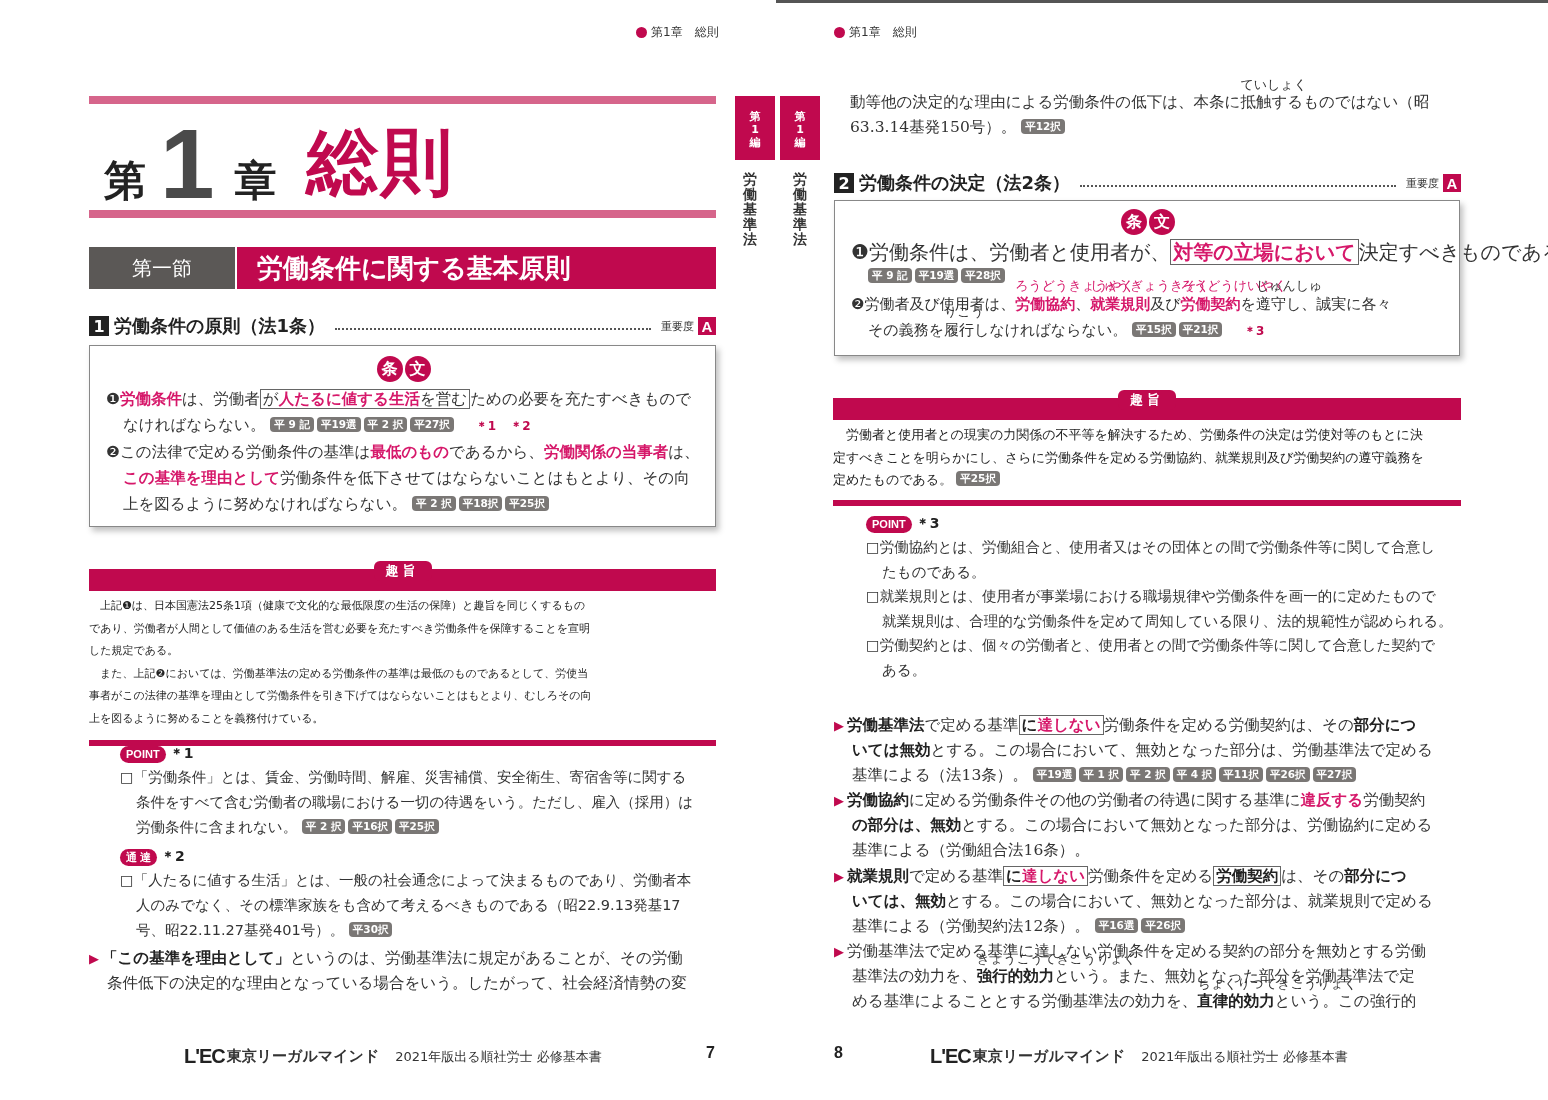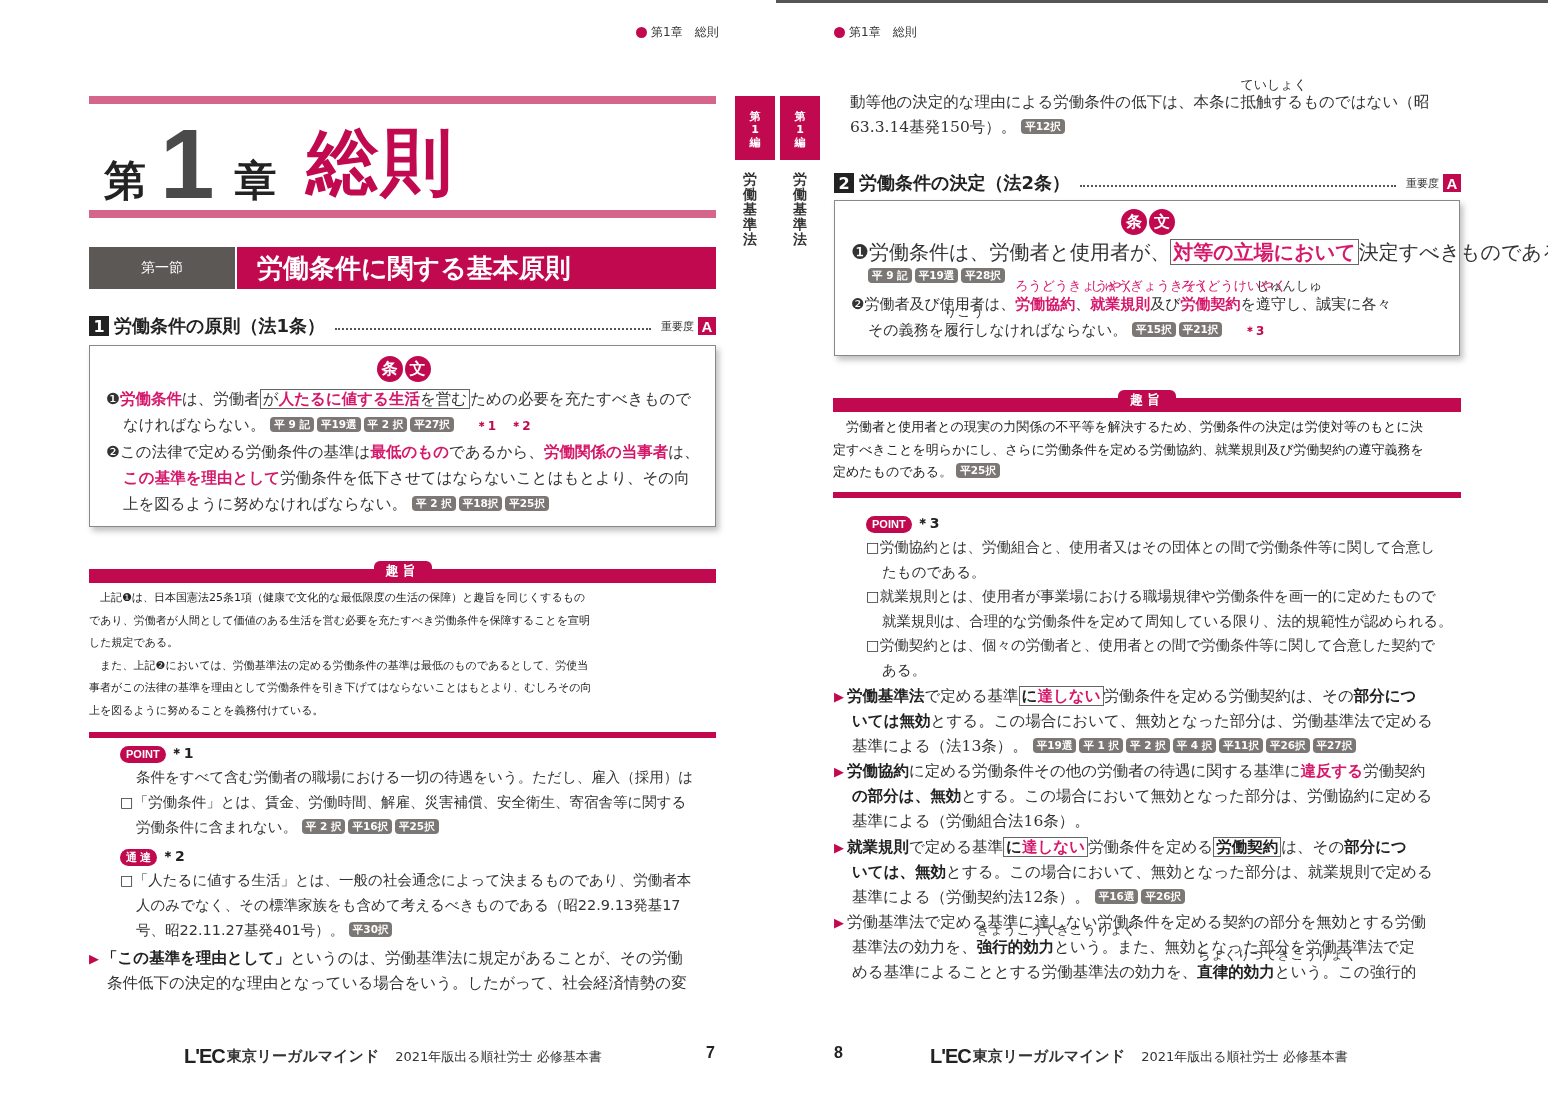--- a/index.html
+++ b/index.html
@@ -15,41 +15,41 @@
 
   
   .chapter-rule { position: absolute; left: 89px; width: 627px; height: 8px; background: #d6658b; }
   .chapter-title { position: absolute; left: 104px; top: 108px; height: 100px; display: flex; align-items: flex-end; }
   .ch-dai { font-size: 42px; font-weight: bold; color: #222; line-height: 1; margin-bottom: 6px; }
   .ch-num { font-size: 98px; font-weight: bold; color: #4a4a4a; line-height: 0.9; margin: 0 20px 0 14px; font-family: "Liberation Sans", sans-serif; }
   .ch-sho { font-size: 42px; font-weight: bold; color: #222; line-height: 1; margin-bottom: 6px; margin-right: 30px; }
   .ch-name { font-size: 72px; font-weight: bold; color: #c0094e; line-height: 1; margin-bottom: 10px; letter-spacing: 2px; }
 
   .section-bar { position: absolute; left: 89px; top: 247px; width: 627px; height: 42px; display: flex; }
-  .section-num { width: 146px; background: #5b5856; color: #fff; font-size: 14px; display: flex; align-items: center; justify-content: center; }
+  .section-num { width: 146px; background: #5b5856; color: #fff; font-size: 20px; display: flex; align-items: center; justify-content: center; }
   .section-name { flex: 1; background: #c0094e; color: #fff; font-size: 26px; font-weight: bold; display: flex; align-items: center; padding-left: 20px; margin-left: 2px; }
 
   .subhead { position: absolute; display: flex; align-items: center; height: 26px; }
   .subhead .num-box { width: 20px; height: 20px; background: #222; color: #fff; font-size: 16px; font-weight: bold; display: flex; align-items: center; justify-content: center; margin-right: 5px; }
   .subhead .title { font-size: 18px; font-weight: bold; color: #222; white-space: nowrap; }
   .subhead .leader { flex: 1; border-bottom: 2px dotted #555; margin: 0 10px; height: 1px; align-self: center; margin-top: 6px; }
   .subhead .imp-label { font-size: 11px; color: #333; margin-right: 4px; white-space: nowrap; }
   .subhead .imp-badge { width: 18px; height: 18px; background: #c0094e; color: #fff; font-weight: bold; font-size: 15px; display: flex; align-items: center; justify-content: center; font-family: "Liberation Sans", sans-serif; }
 
   .article-box { position: absolute; border: 1px solid #888; background: #fff; box-shadow: 3px 4px 6px rgba(0,0,0,0.25); padding: 10px 14px 10px 16px; }
   .jobun { display: flex; justify-content: center; gap: 2px; margin-bottom: 4px; }
   .jobun span { width: 26px; height: 26px; border-radius: 50%; background: #c0094e; color: #fff; font-size: 16px; font-weight: bold; display: flex; align-items: center; justify-content: center; }
   .art-line { font-size: 15.5px; line-height: 26px; color: #333; white-space: nowrap; }
   .art-line.indent { padding-left: 17px; }
   .boxed { border: 1px solid #666; padding: 0 2px; }
   .tag { display: inline-block; background: #7a7775; color: #fff; font-size: 10.5px; border-radius: 4px; padding: 0 4px; line-height: 15px; margin-right: 3px; vertical-align: 2px; font-weight: bold; }
   .ast { color: #c0094e; font-weight: bold; font-size: 12px; margin-left: 14px; }
 
   .shushi-block { position: absolute; }
-  .shushi-rule { height: 14px; background: #c0094e; position: relative; }
+  .shushi-rule { height: 22px; background: #c0094e; position: relative; }
   .shushi-label { position: absolute; left: 50%; top: -8px; transform: translateX(-50%); background: #c0094e; color: #fff; font-size: 13px; font-weight: bold; padding: 1px 12px; border-radius: 6px; letter-spacing: 4px; }
   .shushi-text { font-size: 11px; line-height: 22.5px; color: #222; margin-top: 4px; white-space: nowrap; }
   .shushi-end { height: 6px; background: #c0094e; margin-top: 10px; }
 
   .note-block { position: absolute; }
   .pill { display: inline-block; background: #c0094e; color: #fff; font-size: 11px; font-weight: bold; border-radius: 9px; padding: 1px 6px; line-height: 15px; font-family: "Liberation Sans", sans-serif; }
   .note-head { display: flex; align-items: center; gap: 4px; font-size: 14px; font-weight: bold; color: #222; height: 22px; }
   .note-line { font-size: 14.5px; line-height: 25px; color: #333; white-space: nowrap; }
   .note-line.cont { padding-left: 16px; }
 
@@ -138,22 +138,22 @@
       <div>上を図るように努めることを義務付けている。</div>
     </div>
     <div class="shushi-end"></div>
   </div>
 
   <div class="note-block" style="left:120px; top:743px; width:600px;">
     <div class="note-head">
       <span class="pill">POINT</span>
       <span>＊1</span>
     </div>
+    <div class="note-line">□「労働条件」とは、賃金、労働時間、解雇、災害補償、安全衛生、寄宿舎等に関する</div>
     <div class="note-line cont">条件をすべて含む労働者の職場における一切の待遇をいう。ただし、雇入（採用）は</div>
-    <div class="note-line">□「労働条件」とは、賃金、労働時間、解雇、災害補償、安全衛生、寄宿舎等に関する</div>
     <div class="note-line cont">
       <span>労働条件に含まれない。</span>
       <span class="tag">平 2 択</span><span class="tag">平16択</span><span class="tag">平25択</span>
     </div>
     <div class="note-head" style="margin-top:6px;">
       <span class="pill">通 達</span>
       <span>＊2</span>
     </div>
     <div class="note-line">□「人たるに値する生活」とは、一般の社会通念によって決まるものであり、労働者本</div>
     <div class="note-line cont">人のみでなく、その標準家族をも含めて考えるべきものである（昭22.9.13発基17</div>
@@ -269,21 +269,21 @@
       <span>＊3</span>
     </div>
     <div class="note-line" style="font-size:14.5px; line-height:24.6px;">□労働協約とは、労働組合と、使用者又はその団体との間で労働条件等に関して合意し</div>
     <div class="note-line cont" style="line-height:24.6px;">たものである。</div>
     <div class="note-line" style="line-height:24.6px;">□就業規則とは、使用者が事業場における職場規律や労働条件を画一的に定めたもので</div>
     <div class="note-line cont" style="line-height:24.6px;">就業規則は、合理的な労働条件を定めて周知している限り、法的規範性が認められる。</div>
     <div class="note-line" style="line-height:24.6px;">□労働契約とは、個々の労働者と、使用者との間で労働条件等に関して合意した契約で</div>
     <div class="note-line cont" style="line-height:24.6px;">ある。</div>
   </div>
 
-  <div style="position:absolute; left:60px; top:683px; width:640px;">
+  <div style="position:absolute; left:60px; top:712px; width:640px;">
 
     <div class="body-line">
       <span class="tri">▶</span><span class="b">労働基準法</span><span>で定める基準</span><span class="boxed"><span class="b">に</span><span class="accent">達しない</span></span><span>労働条件を定める労働契約は、その</span><span class="b">部分につ</span>
     </div>
     <div class="body-line cont">
       <span class="b">いては無効</span><span>とする。この場合において、無効となった部分は、労働基準法で定める</span>
     </div>
     <div class="body-line cont">
       <span>基準による（法13条）。</span>
       <span class="tag" style="font-family:'DejaVu Sans',sans-serif;">平19選</span><span class="tag" style="font-family:'DejaVu Sans',sans-serif;">平 1 択</span><span class="tag" style="font-family:'DejaVu Sans',sans-serif;">平 2 択</span><span class="tag" style="font-family:'DejaVu Sans',sans-serif;">平 4 択</span><span class="tag" style="font-family:'DejaVu Sans',sans-serif;">平11択</span><span class="tag" style="font-family:'DejaVu Sans',sans-serif;">平26択</span><span class="tag" style="font-family:'DejaVu Sans',sans-serif;">平27択</span>

